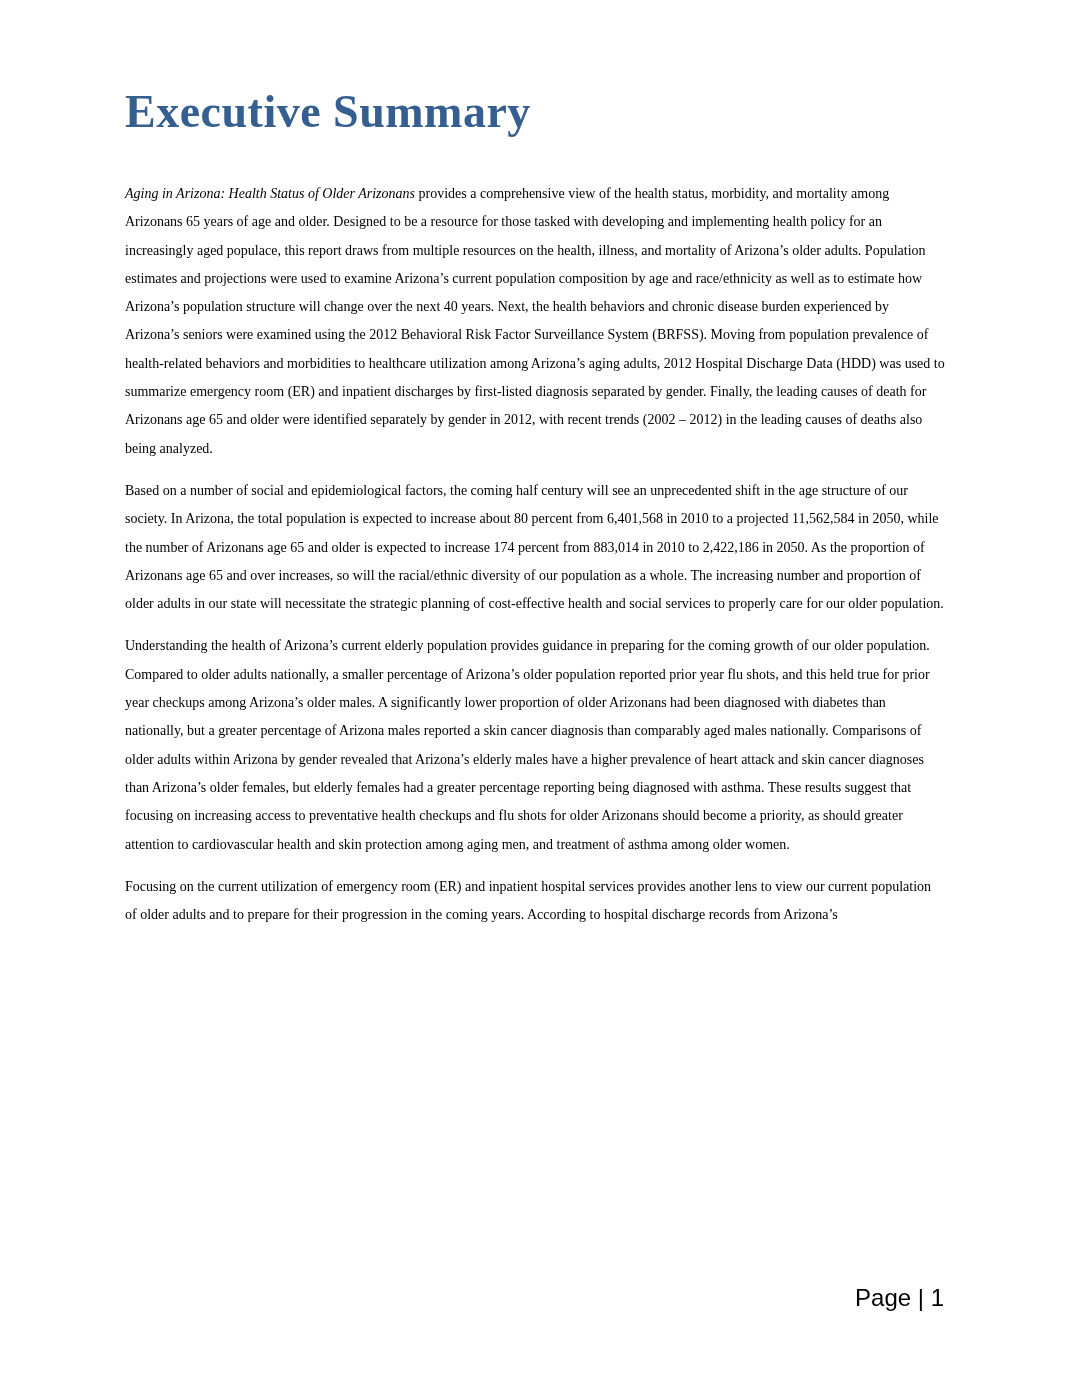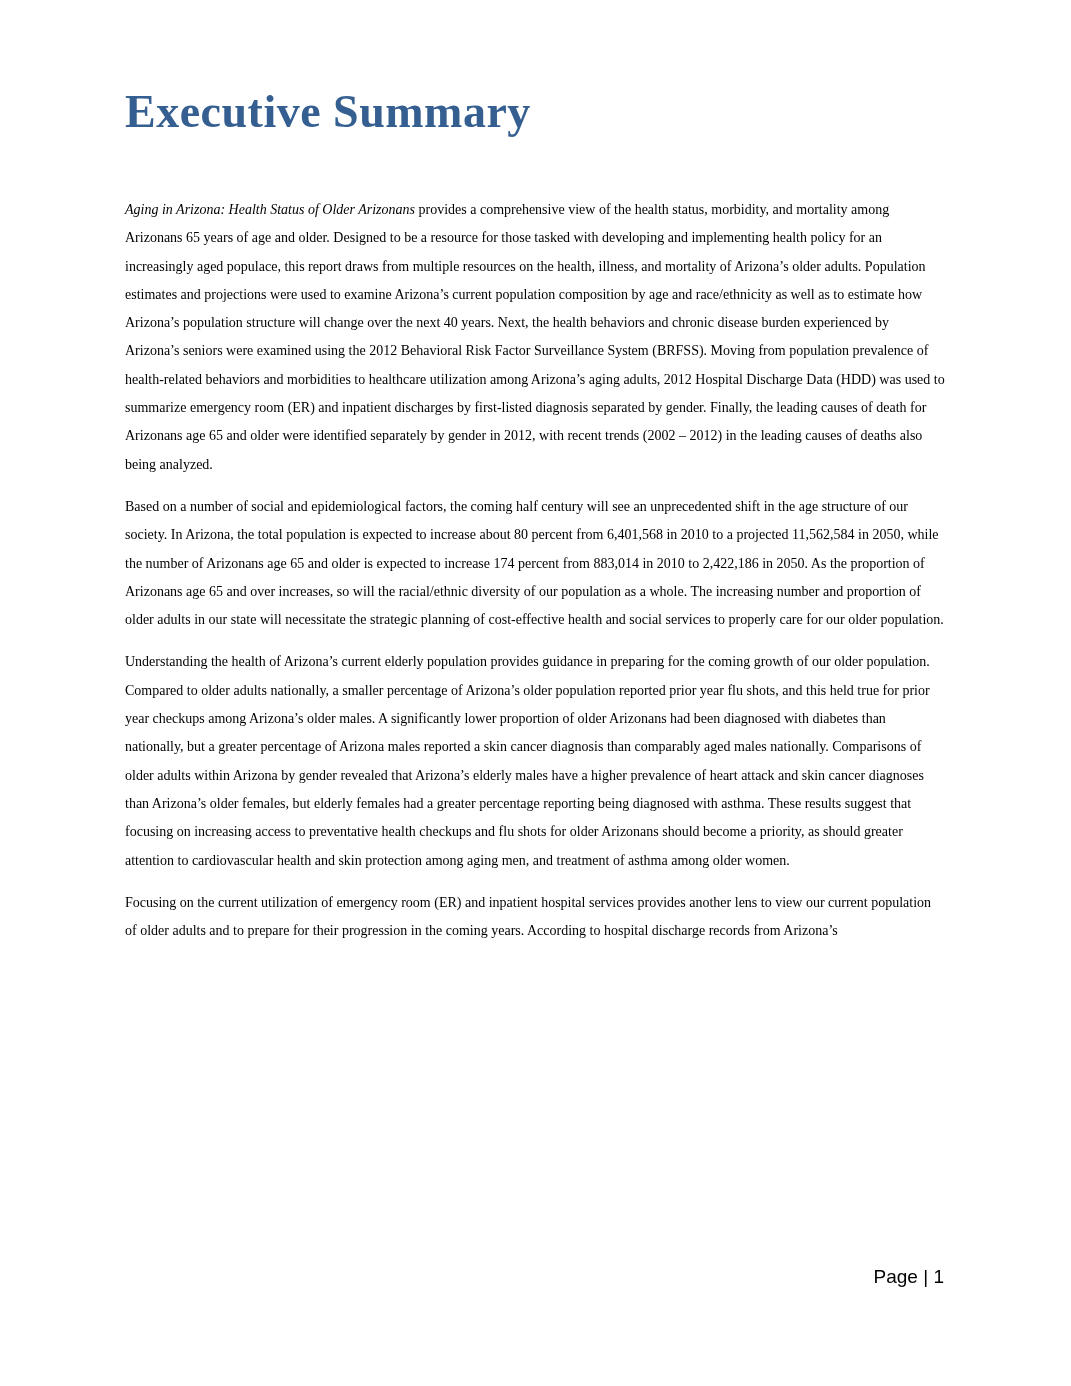--- a/index.html
+++ b/index.html
@@ -17,36 +17,36 @@
     inset: 0;
     box-sizing: border-box;
     padding: 86px 126px 0 125px;
   }
   .doc-title {
     font-family: "Liberation Serif", serif;
     font-size: 46px;
     line-height: 52px;
     font-weight: bold;
     color: #365F91;
-    margin: 0 0 58px 0;
+    margin: 0 0 42px 0;
     letter-spacing: 0.5px;
   }
   .para {
     font-size: 14px;
     line-height: 28.3px;
     margin: 0 0 14px 0;
     text-align: left;
   }
   .para .lead-italic { font-style: italic; }
   .page-footer {
     position: absolute;
     right: 127px;
-    bottom: 98px;
+    bottom: 74px;
     font-family: "Liberation Sans", sans-serif;
-    font-size: 19px;
+    font-size: 24px;
     color: #000000;
   }
 </style>
 </head>
 <body>
 
 <div class="doc-page">
   <h1 class="doc-title">Executive Summary</h1>
 
   <p class="para"><span class="lead-italic">Aging in Arizona: Health Status of Older Arizonans</span><span> provides a comprehensive view of the health status, morbidity, and mortality among Arizonans 65 years of age and older. Designed to be a resource for those tasked with developing and implementing health policy for an increasingly aged populace, this report draws from multiple resources on the health, illness, and mortality of Arizona’s older adults. Population estimates and projections were used to examine Arizona’s current population composition by age and race/ethnicity as well as to estimate how Arizona’s population structure will change over the next 40 years. Next, the health behaviors and chronic disease burden experienced by Arizona’s seniors were examined using the 2012 Behavioral Risk Factor Surveillance System (BRFSS). Moving from population prevalence of health-related behaviors and morbidities to healthcare utilization among Arizona’s aging adults, 2012 Hospital Discharge Data (HDD) was used to summarize emergency room (ER) and inpatient discharges by first-listed diagnosis separated by gender. Finally, the leading causes of death for Arizonans age 65 and older were identified separately by gender in 2012, with recent trends (2002 – 2012) in the leading causes of deaths also being analyzed.</span></p>

